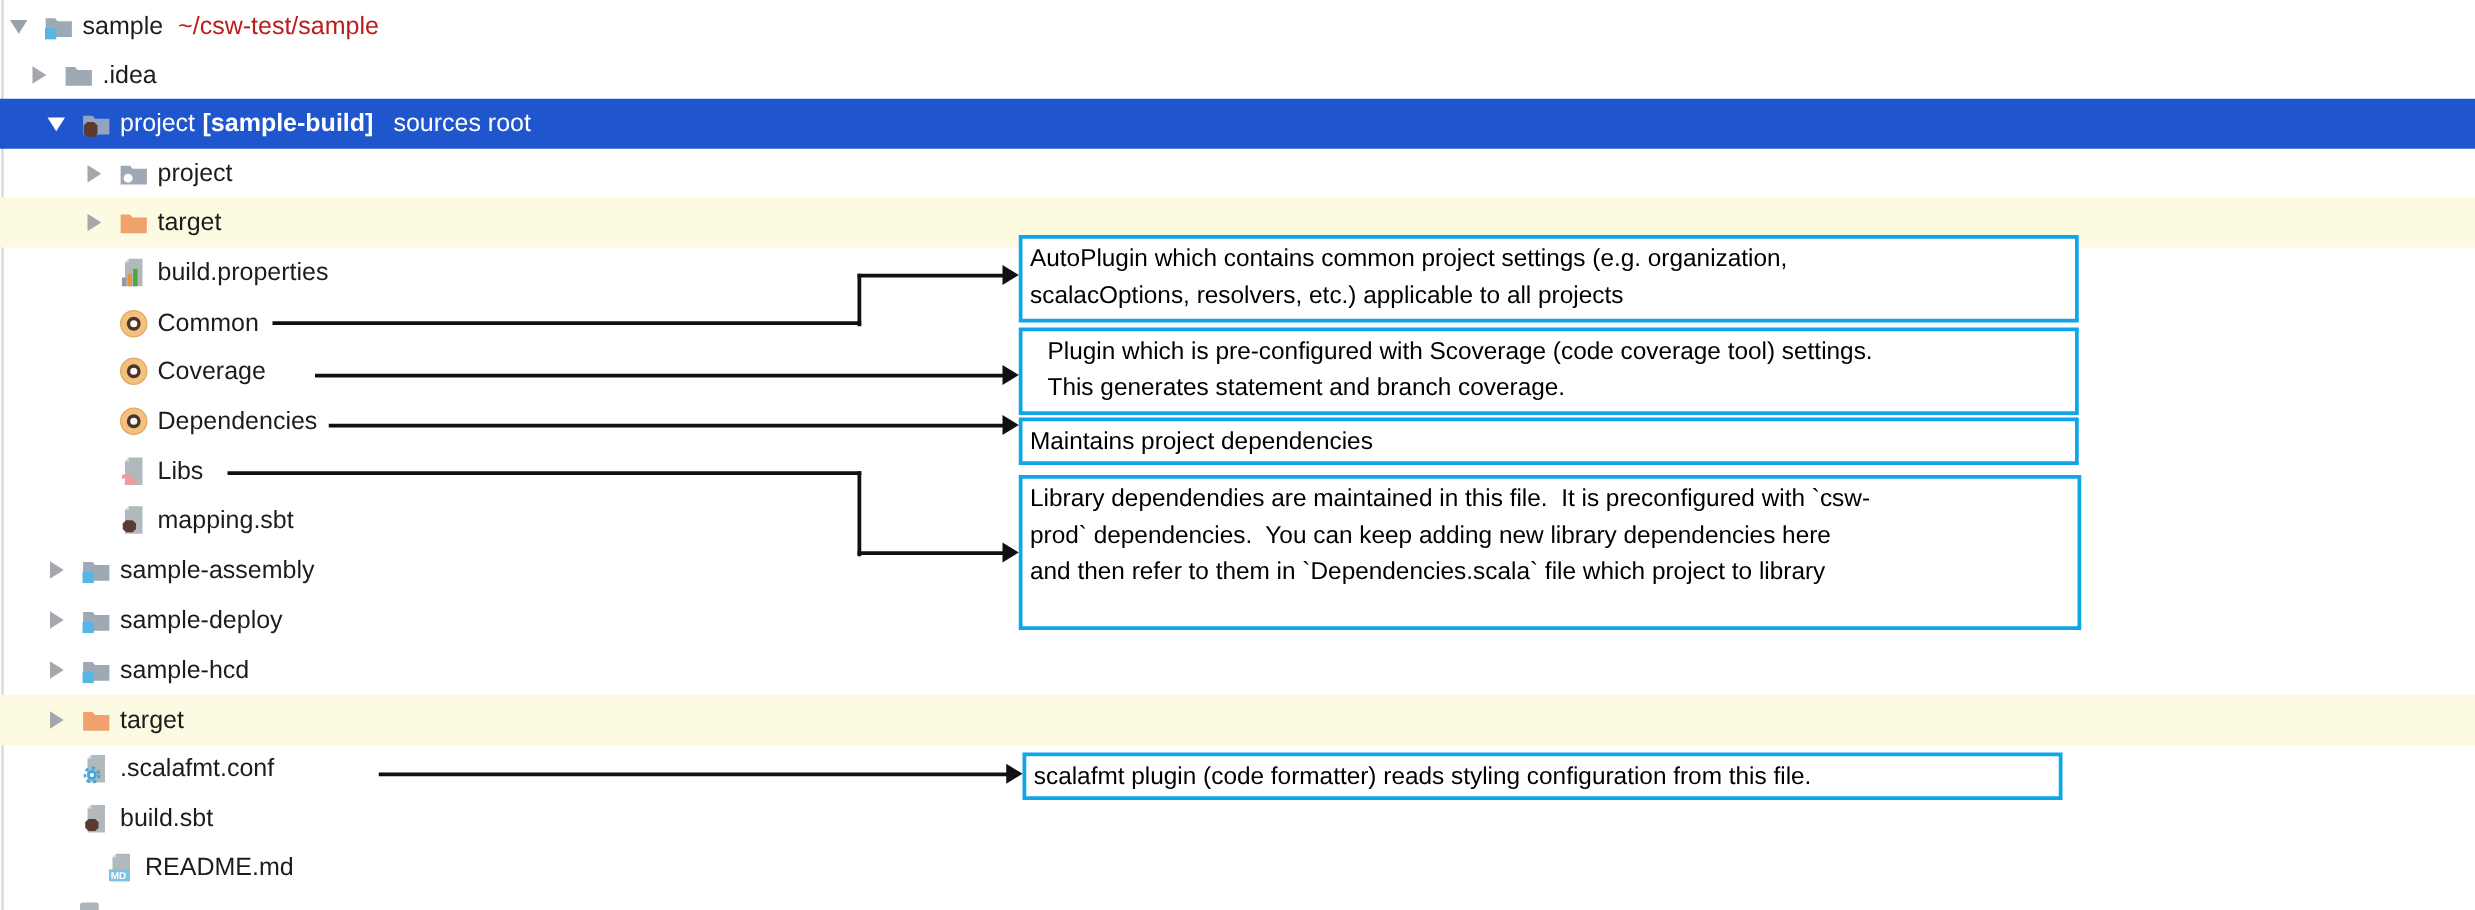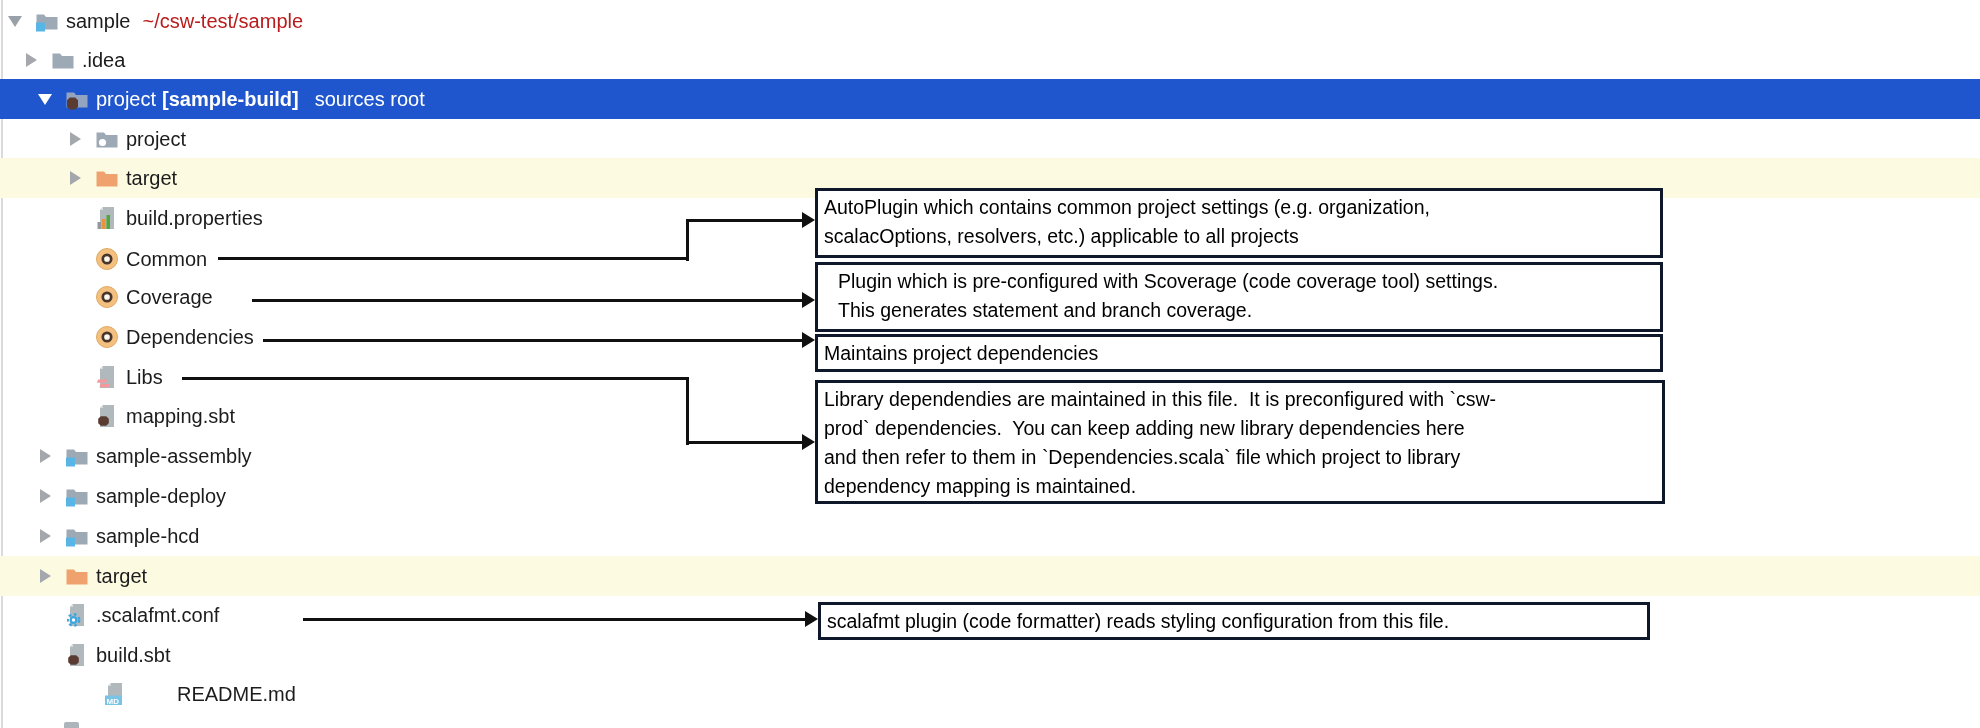--- a/index.html
+++ b/index.html
@@ -13,21 +13,21 @@
   .chev{width:14px;height:16px;flex:none;display:flex;align-items:center;justify-content:center;margin-right:12px;}
   .tri-right{width:0;height:0;border-left:11px solid #a4a8ac;border-top:7px solid transparent;border-bottom:7px solid transparent;}
   .tri-down{width:0;height:0;border-top:11px solid #99a1a8;border-left:7px solid transparent;border-right:7px solid transparent;}
   .row.selected .tri-down{border-top-color:#ffffff;}
   .ic{width:26px;height:24px;flex:none;display:flex;align-items:center;justify-content:center;margin-right:6px;}
   .lbl{white-space:pre;}
   .b{font-weight:400;}
   .path{color:#b91c1c;margin-left:12px;}
   .sfx{margin-left:16px;}
   .lb2{margin-left:6px;font-weight:700;}
-  .box{position:absolute;background:#ffffff;border:3px solid #0f172a;box-sizing:border-box;
+  .box{position:absolute;background:#ffffff;border:3px solid #0ea5e9;box-sizing:border-box;
        padding:2px 6px 0 6px;z-index:5;}
   .bline{white-space:pre;font-size:19.5px;line-height:29px;color:#000;}
   .hline{position:absolute;height:3px;background:#101010;z-index:6;}
   .vline{position:absolute;width:3px;background:#101010;z-index:6;}
   .ahead{position:absolute;width:0;height:0;border-top:8px solid transparent;border-bottom:8px solid transparent;
          border-left:13px solid #101010;z-index:7;}
   .frag{position:absolute;background:#aeb5ba;border-radius:2px 2px 0 0;z-index:1;}
 </style>
 </head>
 <body>
@@ -225,21 +225,21 @@
       <span class="chev"></span>
       <span class="ic">
         <svg width="20" height="24" viewBox="0 0 20 24">
           <path d="M6 1 H17 V23 H3 V4 Z" fill="#b2b9bd"></path>
           <path d="M3 4 L6 1 V4 Z" fill="#d8dcde"></path>
           <polygon points="3.8,12.2 9.2,12.2 11.8,14.8 11.8,19.2 9.2,21.8 3.8,21.8 1.2,19.2 1.2,14.8" fill="#5a3b31"></polygon>
         </svg>
       </span>
       <span class="lbl">build.sbt</span>
     </div>
-    <div class="row" style="top: 674px; padding-left: 33px; gap: 43px;">
+    <div class="row" style="top: 674px; padding-left: 58px;">
       <span class="chev"></span>
       <span class="ic">
         <svg width="20" height="24" viewBox="0 0 20 24">
           <path d="M6 1 H17 V23 H3 V4 Z" fill="#b2b9bd"></path>
           <path d="M3 4 L6 1 V4 Z" fill="#d8dcde"></path>
           <rect x="0" y="13.5" width="17" height="9.5" fill="#79c3e4"></rect>
           <text x="1.6" y="21.6" font-size="8" font-weight="bold" fill="#ffffff" font-family="Liberation Sans, sans-serif">MD</text>
         </svg>
       </span>
       <span class="lbl">README.md</span>
@@ -260,21 +260,20 @@
     <div class="ahead" style="left: 802px; top: 292px;"></div>
     <div class="box" style="left: 815px; top: 334px; width: 848px; height: 38px;">
       <div class="bline">Maintains project dependencies</div>
     </div>
     <div class="hline" style="left: 263px; top: 339px; width: 542px;"></div>
     <div class="ahead" style="left: 802px; top: 332px;"></div>
     <div class="box" style="left: 815px; top: 380px; width: 850px; height: 124px;">
       <div class="bline">Library dependendies are maintained in this file.  It is preconfigured with `csw-</div>
       <div class="bline">prod` dependencies.  You can keep adding new library dependencies here</div>
       <div class="bline">and then refer to them in `Dependencies.scala` file which project to library</div>
-      <div class="bline">dependency mapping is maintained.</div>
     </div>
     <div class="hline" style="left: 182px; top: 377px; width: 507px;"></div>
     <div class="vline" style="left: 686px; top: 377px; height: 68px;"></div>
     <div class="hline" style="left: 686px; top: 441px; width: 119px;"></div>
     <div class="ahead" style="left: 802px; top: 434px;"></div>
     <div class="box" style="left: 818px; top: 602px; width: 832px; height: 38px;">
       <div class="bline">scalafmt plugin (code formatter) reads styling configuration from this file.</div>
     </div>
     <div class="hline" style="left: 303px; top: 618px; width: 505px;"></div>
     <div class="ahead" style="left: 805px; top: 611px;"></div>

